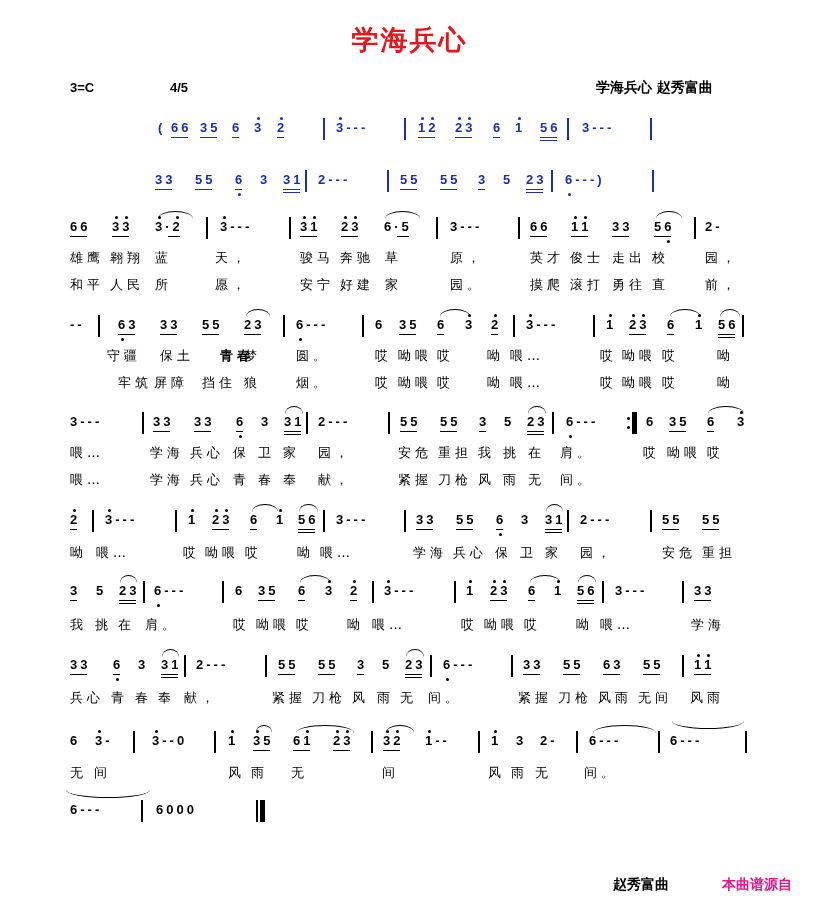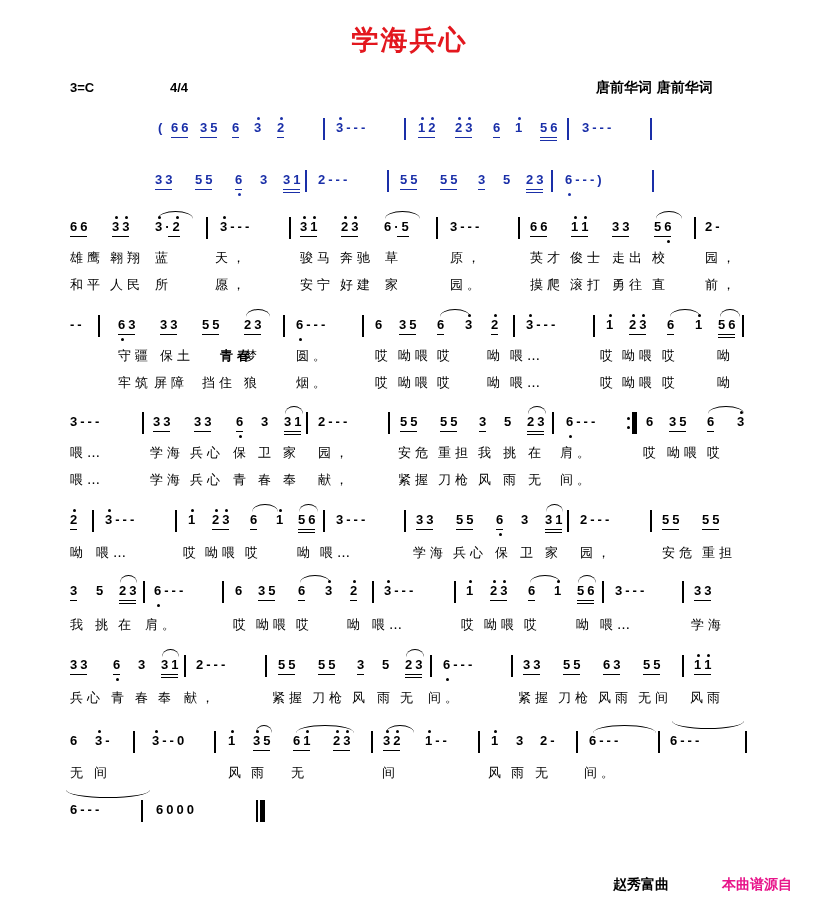--- a/index.html
+++ b/index.html
@@ -30,22 +30,22 @@
          font-family: "DejaVu Serif", serif; font-size: 13px; }
   .lyr span { position: absolute; top: 0; white-space: nowrap; }
   .footer-a { position: absolute; top: 876px; left: 613px; font-size: 14px; font-weight: bold; }
   .footer-b { position: absolute; top: 876px; left: 722px; font-size: 14px; font-weight: bold; color: #e8148a; }
 </style>
 </head>
 <body>
 
 <div class="title">学海兵心</div>
 <div class="meta" style="left:70px">3=C</div>
-<div class="meta" style="left:170px">4/4</div>
-<div class="credit">唐前华词 唐前华词</div>
+<div class="meta" style="left:170px">4/5</div>
+<div class="credit">学海兵心 赵秀富曲</div>
 
 <div id="score">
     <div class="row blue" style="top: 120px;">
       <div class="tok" style="left: 158px;"><span class="n">(</span></div>
       <div class="tok" style="left: 171px;"><span class="n">6</span><span class="n">6</span><div class="ul" style="top: 17px;"></div></div>
       <div class="tok" style="left: 200px;"><span class="n">3</span><span class="n">5</span><div class="ul" style="top: 17px;"></div></div>
       <div class="tok" style="left: 232px;"><span class="n">6</span><div class="ul" style="top: 17px;"></div></div>
       <div class="tok" style="left: 254px;"><span class="n dot-above">3</span></div>
       <div class="tok" style="left: 277px;"><span class="n dot-above">2</span><div class="ul" style="top: 17px;"></div></div>
       <div class="bar" style="left: 323px; top: -2px; height: 22px;"></div>
@@ -300,21 +300,21 @@
       <span style="left: 340px; letter-spacing: 4px;">好建</span>
       <span style="left: 385px; letter-spacing: 4px;">家</span>
       <span style="left: 450px; letter-spacing: 4px;">园。</span>
       <span style="left: 530px; letter-spacing: 4px;">摸爬</span>
       <span style="left: 570px; letter-spacing: 4px;">滚打</span>
       <span style="left: 612px; letter-spacing: 4px;">勇往</span>
       <span style="left: 652px; letter-spacing: 4px;">直</span>
       <span style="left: 705px; letter-spacing: 4px;">前，</span>
     </div>
     <div class="lyr" style="top: 347px;">
-      <span style="left: 118px; letter-spacing: 4px;">守疆</span>
+      <span style="left: 107px; letter-spacing: 4px;">守疆</span>
       <span style="left: 160px; letter-spacing: 4px;">保土</span>
       <span style="left: 220px; letter-spacing: 4px; font-weight: bold;">青春</span>
       <span style="left: 244px; letter-spacing: 4px;">梦</span>
       <span style="left: 296px; letter-spacing: 4px;">圆。</span>
       <span style="left: 375px; letter-spacing: 4px;">哎</span>
       <span style="left: 398px; letter-spacing: 4px;">呦喂</span>
       <span style="left: 437px; letter-spacing: 4px;">哎</span>
       <span style="left: 487px; letter-spacing: 4px;">呦</span>
       <span style="left: 510px; letter-spacing: 4px;">喂…</span>
       <span style="left: 600px; letter-spacing: 4px;">哎</span>

